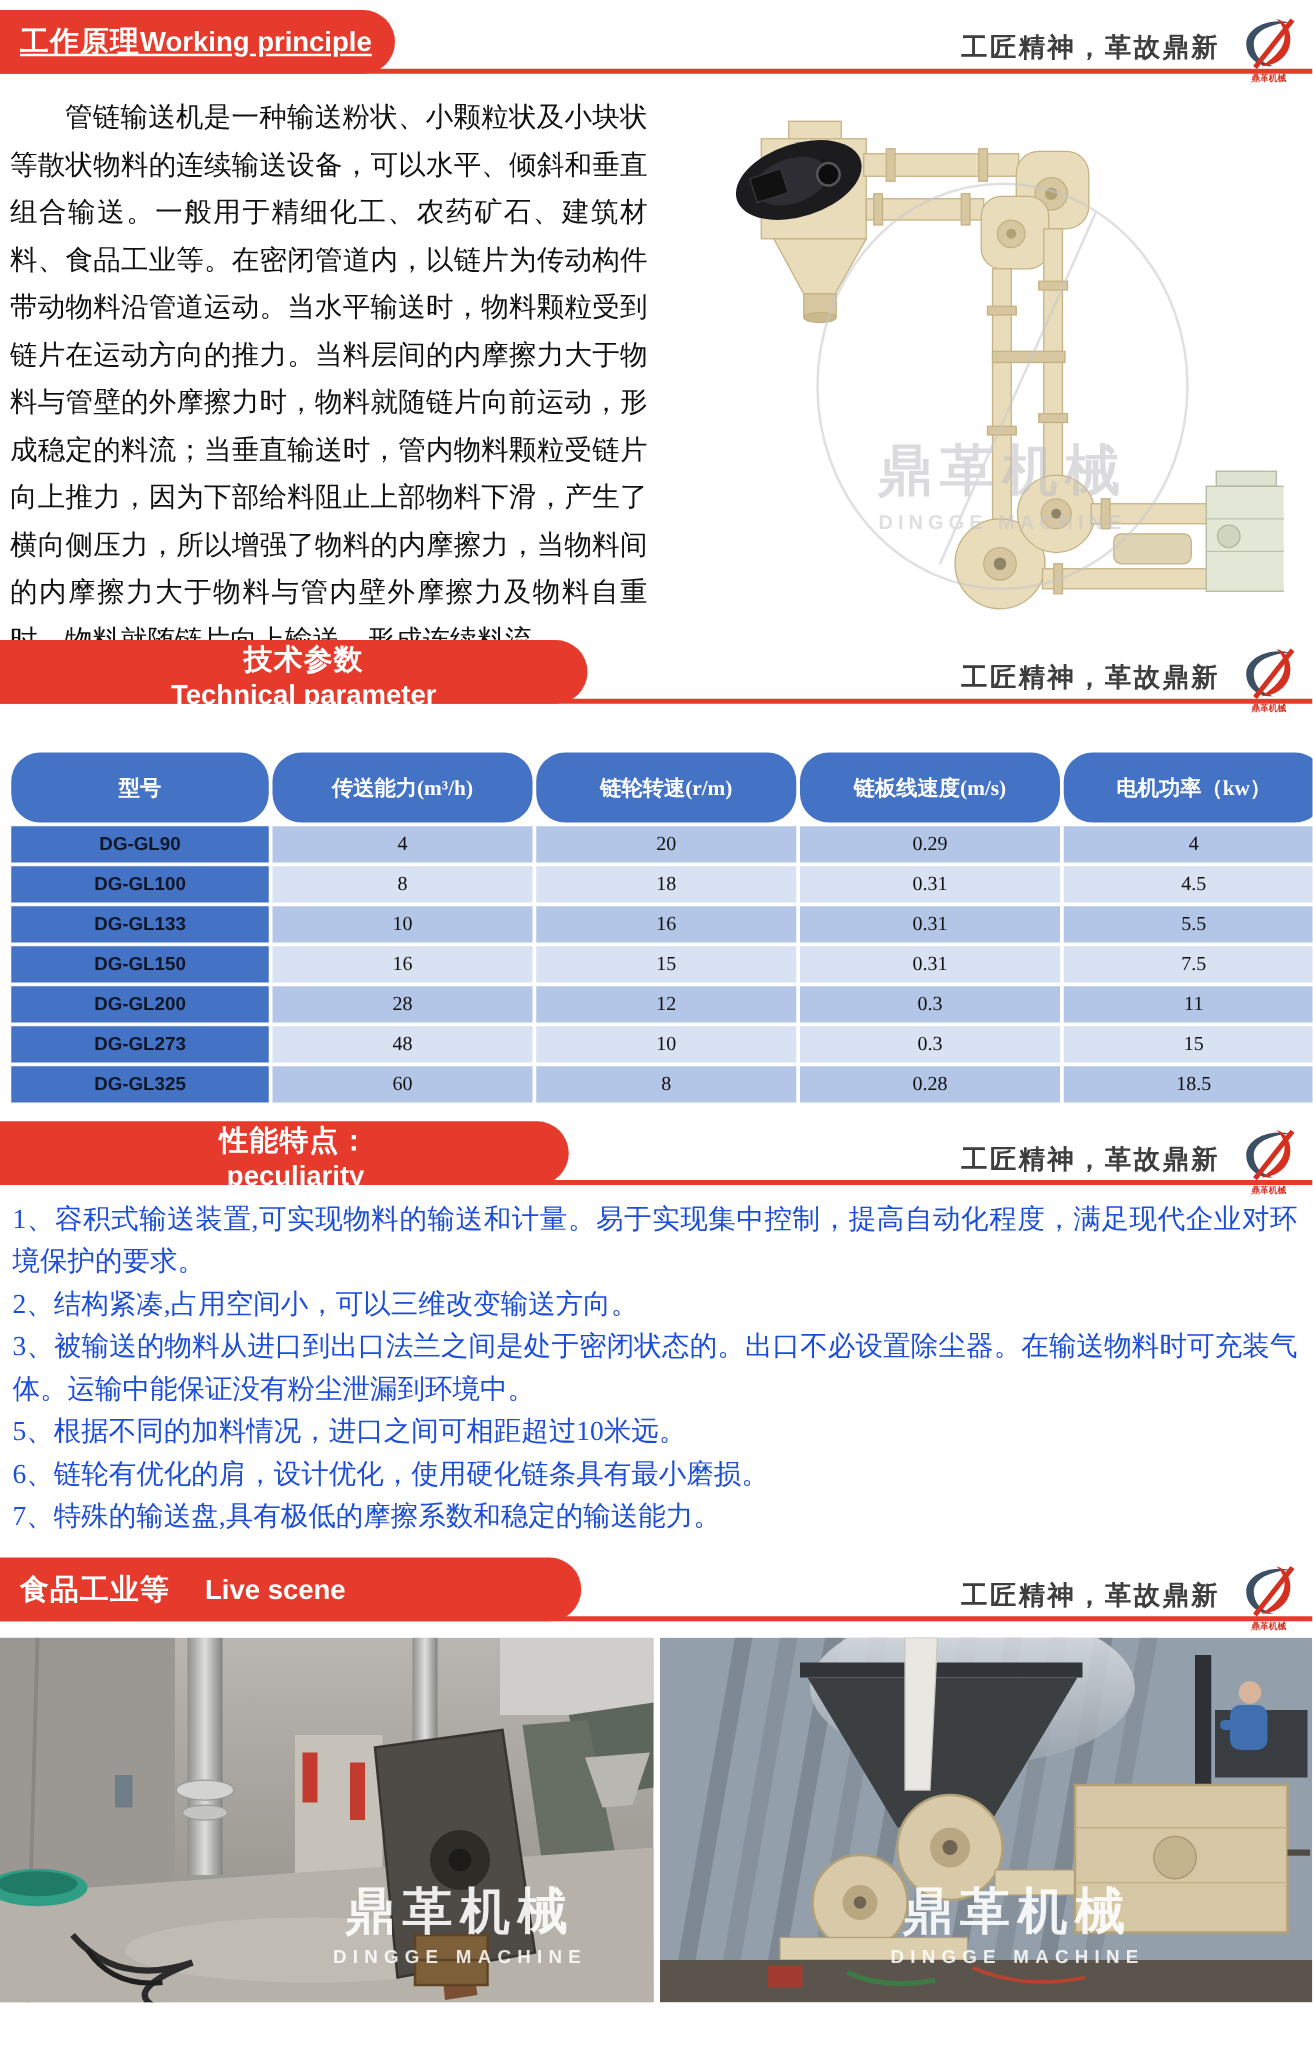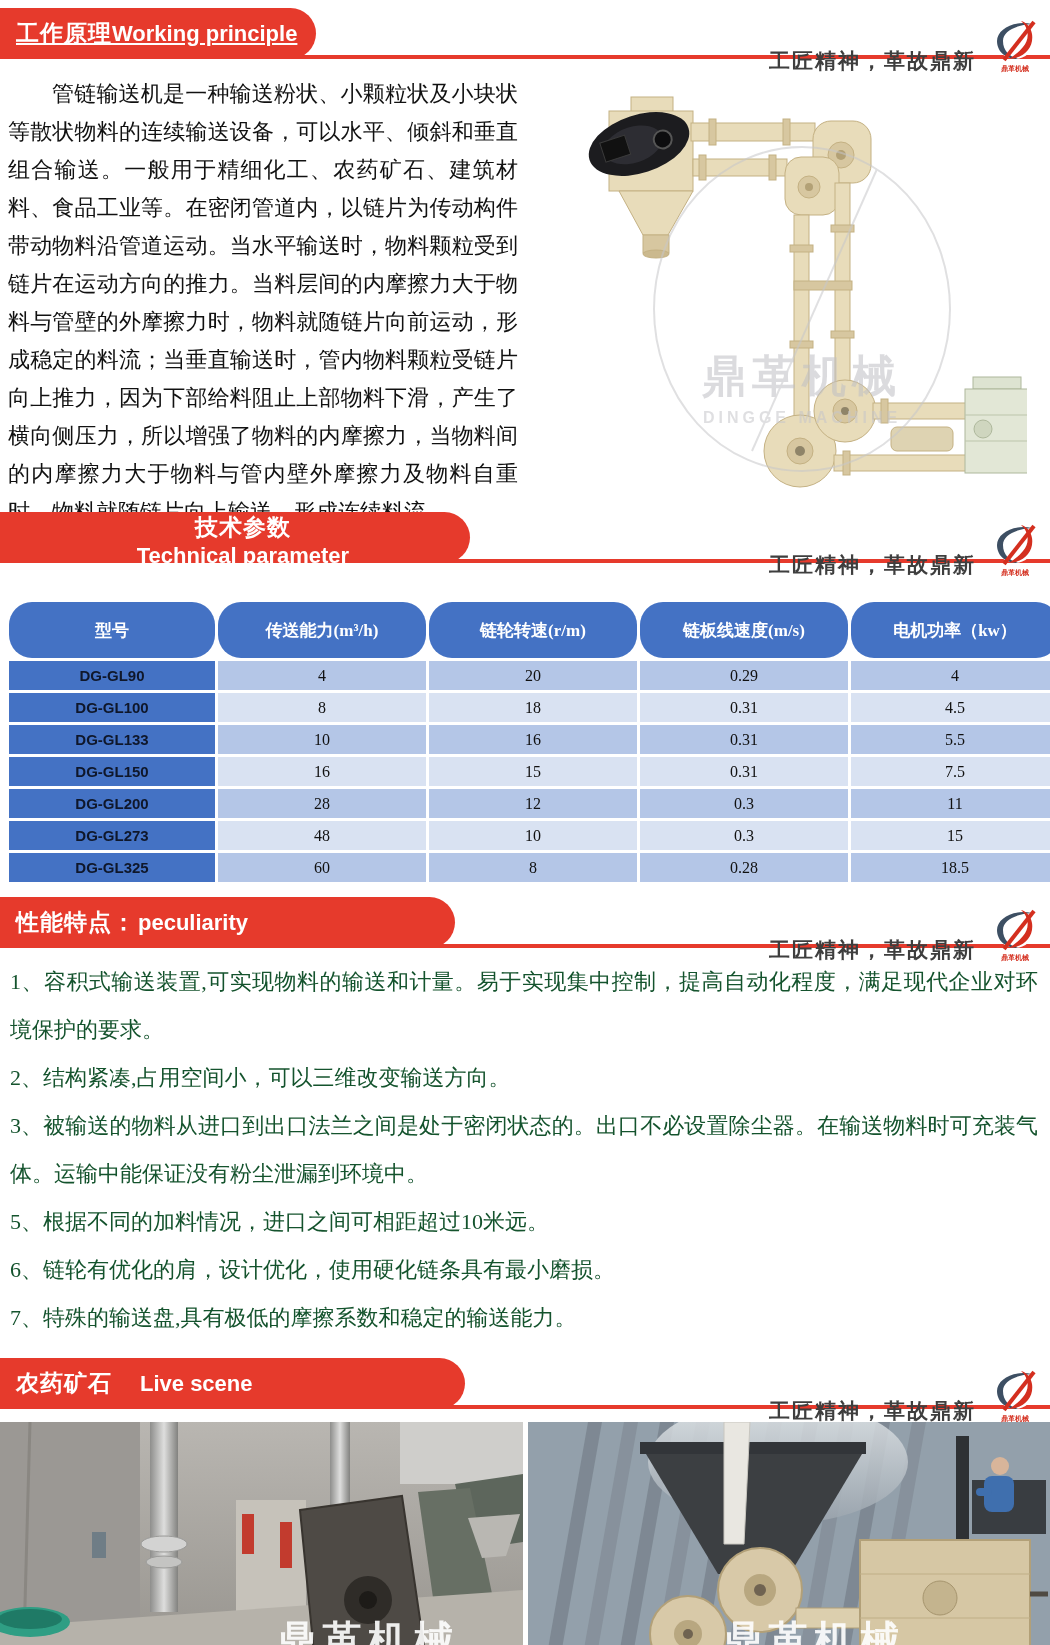--- a/index.html
+++ b/index.html
@@ -8,25 +8,25 @@
     font-family:"Liberation Sans",sans-serif;
   }
   
   .banner{position:relative;height:51px;margin-top:8px;}
   .banner .tab{
     position:absolute;left:0;top:0;height:51px;box-sizing:border-box;
     background:var(--banner-red,#e63a2c);
     border-radius:0 26px 26px 0;
     display:flex;align-items:center;padding-left:16px;color:#fff;z-index:2;
   }
-  .tab-w1{width:316px;text-decoration:underline;} .tab-w2{width:470px;flex-direction:column;} .tab-w3{width:455px;} .tab-w4{width:465px;}
+  .tab-w1{width:316px;text-decoration:underline;} .tab-w2{width:470px;flex-direction:column;} .tab-w3{width:455px;flex-direction:column;} .tab-w4{width:465px;}
   .banner .t-cn{font-size:23px;font-weight:bold;letter-spacing:1px;white-space:nowrap;}
   .banner .t-en{font-size:22px;font-weight:bold;margin-left:0;white-space:nowrap;}
   .banner .underline{position:absolute;left:0;right:0;bottom:0;height:4px;background:var(--banner-red,#e63a2c);z-index:1;}
-  .banner .right{position:absolute;right:12px;top:16px;height:51px;display:flex;align-items:flex-end;gap:16px;z-index:3;}
+  .banner .right{position:absolute;right:12px;top:4px;height:51px;display:flex;align-items:center;gap:16px;z-index:3;}
   .slogan{font-size:21px;color:var(--slogan-gray,#3e3e3e);font-weight:bold;letter-spacing:2px;white-space:nowrap;}
   .logo{width:46px;height:56px;margin-top:6px;}
   
   .content-row{display:flex;align-items:flex-start;height:445px;}
   .principle-text{
     width:524px;box-sizing:border-box;padding:16px 6px 0 8px;
     font-family:"Liberation Serif","DejaVu Serif",serif;
     font-size:22px;line-height:38px;color:#111;text-align:justify;text-indent:2em;
   }
   .product-figure{flex:1;position:relative;height:440px;}
@@ -47,21 +47,21 @@
   .param-table tbody tr.row-dark td{background:var(--row-dark,#b4c6e7);}
   .param-table tbody tr.row-light td{background:var(--row-light,#d9e2f2);}
   .param-table tbody td.model-cell{
     background:var(--header-blue,#4472c4) !important;color:#0f172a;
     font-family:"Liberation Sans",sans-serif;font-weight:bold;font-size:15px;
   }
   
   .features{padding:10px 12px 0 10px;}
   .features p{
     margin:0;font-family:"Liberation Serif","DejaVu Serif",serif;
-    font-size:22px;line-height:48px;color:#14532d;text-align:justify;
+    font-size:22px;line-height:34px;color:#1d4ed8;text-align:justify;
   }
   
   .photos{display:flex;gap:5px;margin-top:13px;height:292px;}
   .photo{position:relative;overflow:hidden;}
   .photo-left{width:523px;}
   .photo-right{width:522px;}
   .photo svg{display:block;}
 </style>
 </head>
 <body>
@@ -267,21 +267,21 @@
   <p>1、容积式输送装置,可实现物料的输送和计量。易于实现集中控制，提高自动化程度，满足现代企业对环境保护的要求。</p>
   <p>2、结构紧凑,占用空间小，可以三维改变输送方向。</p>
   <p>3、被输送的物料从进口到出口法兰之间是处于密闭状态的。出口不必设置除尘器。在输送物料时可充装气体。运输中能保证没有粉尘泄漏到环境中。</p>
   <p>5、根据不同的加料情况，进口之间可相距超过10米远。</p>
   <p>6、链轮有优化的肩，设计优化，使用硬化链条具有最小磨损。</p>
   <p>7、特殊的输送盘,具有极低的摩擦系数和稳定的输送能力。</p>
 </div>
 
 <div class="banner" style="margin-top:16px">
   <div class="tab tab-w4">
-    <span class="t-cn">农药矿石</span>
+    <span class="t-cn">食品工业等</span>
     <span class="t-en" style="margin-left:28px">Live scene</span>
   </div>
   <div class="underline"></div>
   <div class="right">
     <span class="slogan">工匠精神，革故鼎新</span>
     <svg class="logo" viewBox="0 0 46 56">
       <circle cx="23" cy="21" r="19" fill="#ffffff"></circle>
       <path d="M40 5 C22 1 5 10 5 22 C5 34 16 41 27 40 C18 38 11 32 11 22 C11 12 24 6 40 5 Z" fill="#3d4f63"></path>
       <path d="M17 40 C33 39 42 28 40 15 C39 8 34 3 29 2 C37 9 38 20 31 28 C27 33 22 37 17 40 Z" fill="#d42f1f"></path>
       <path d="M42 3 L12 41" stroke="#d42f1f" stroke-width="4"></path>

